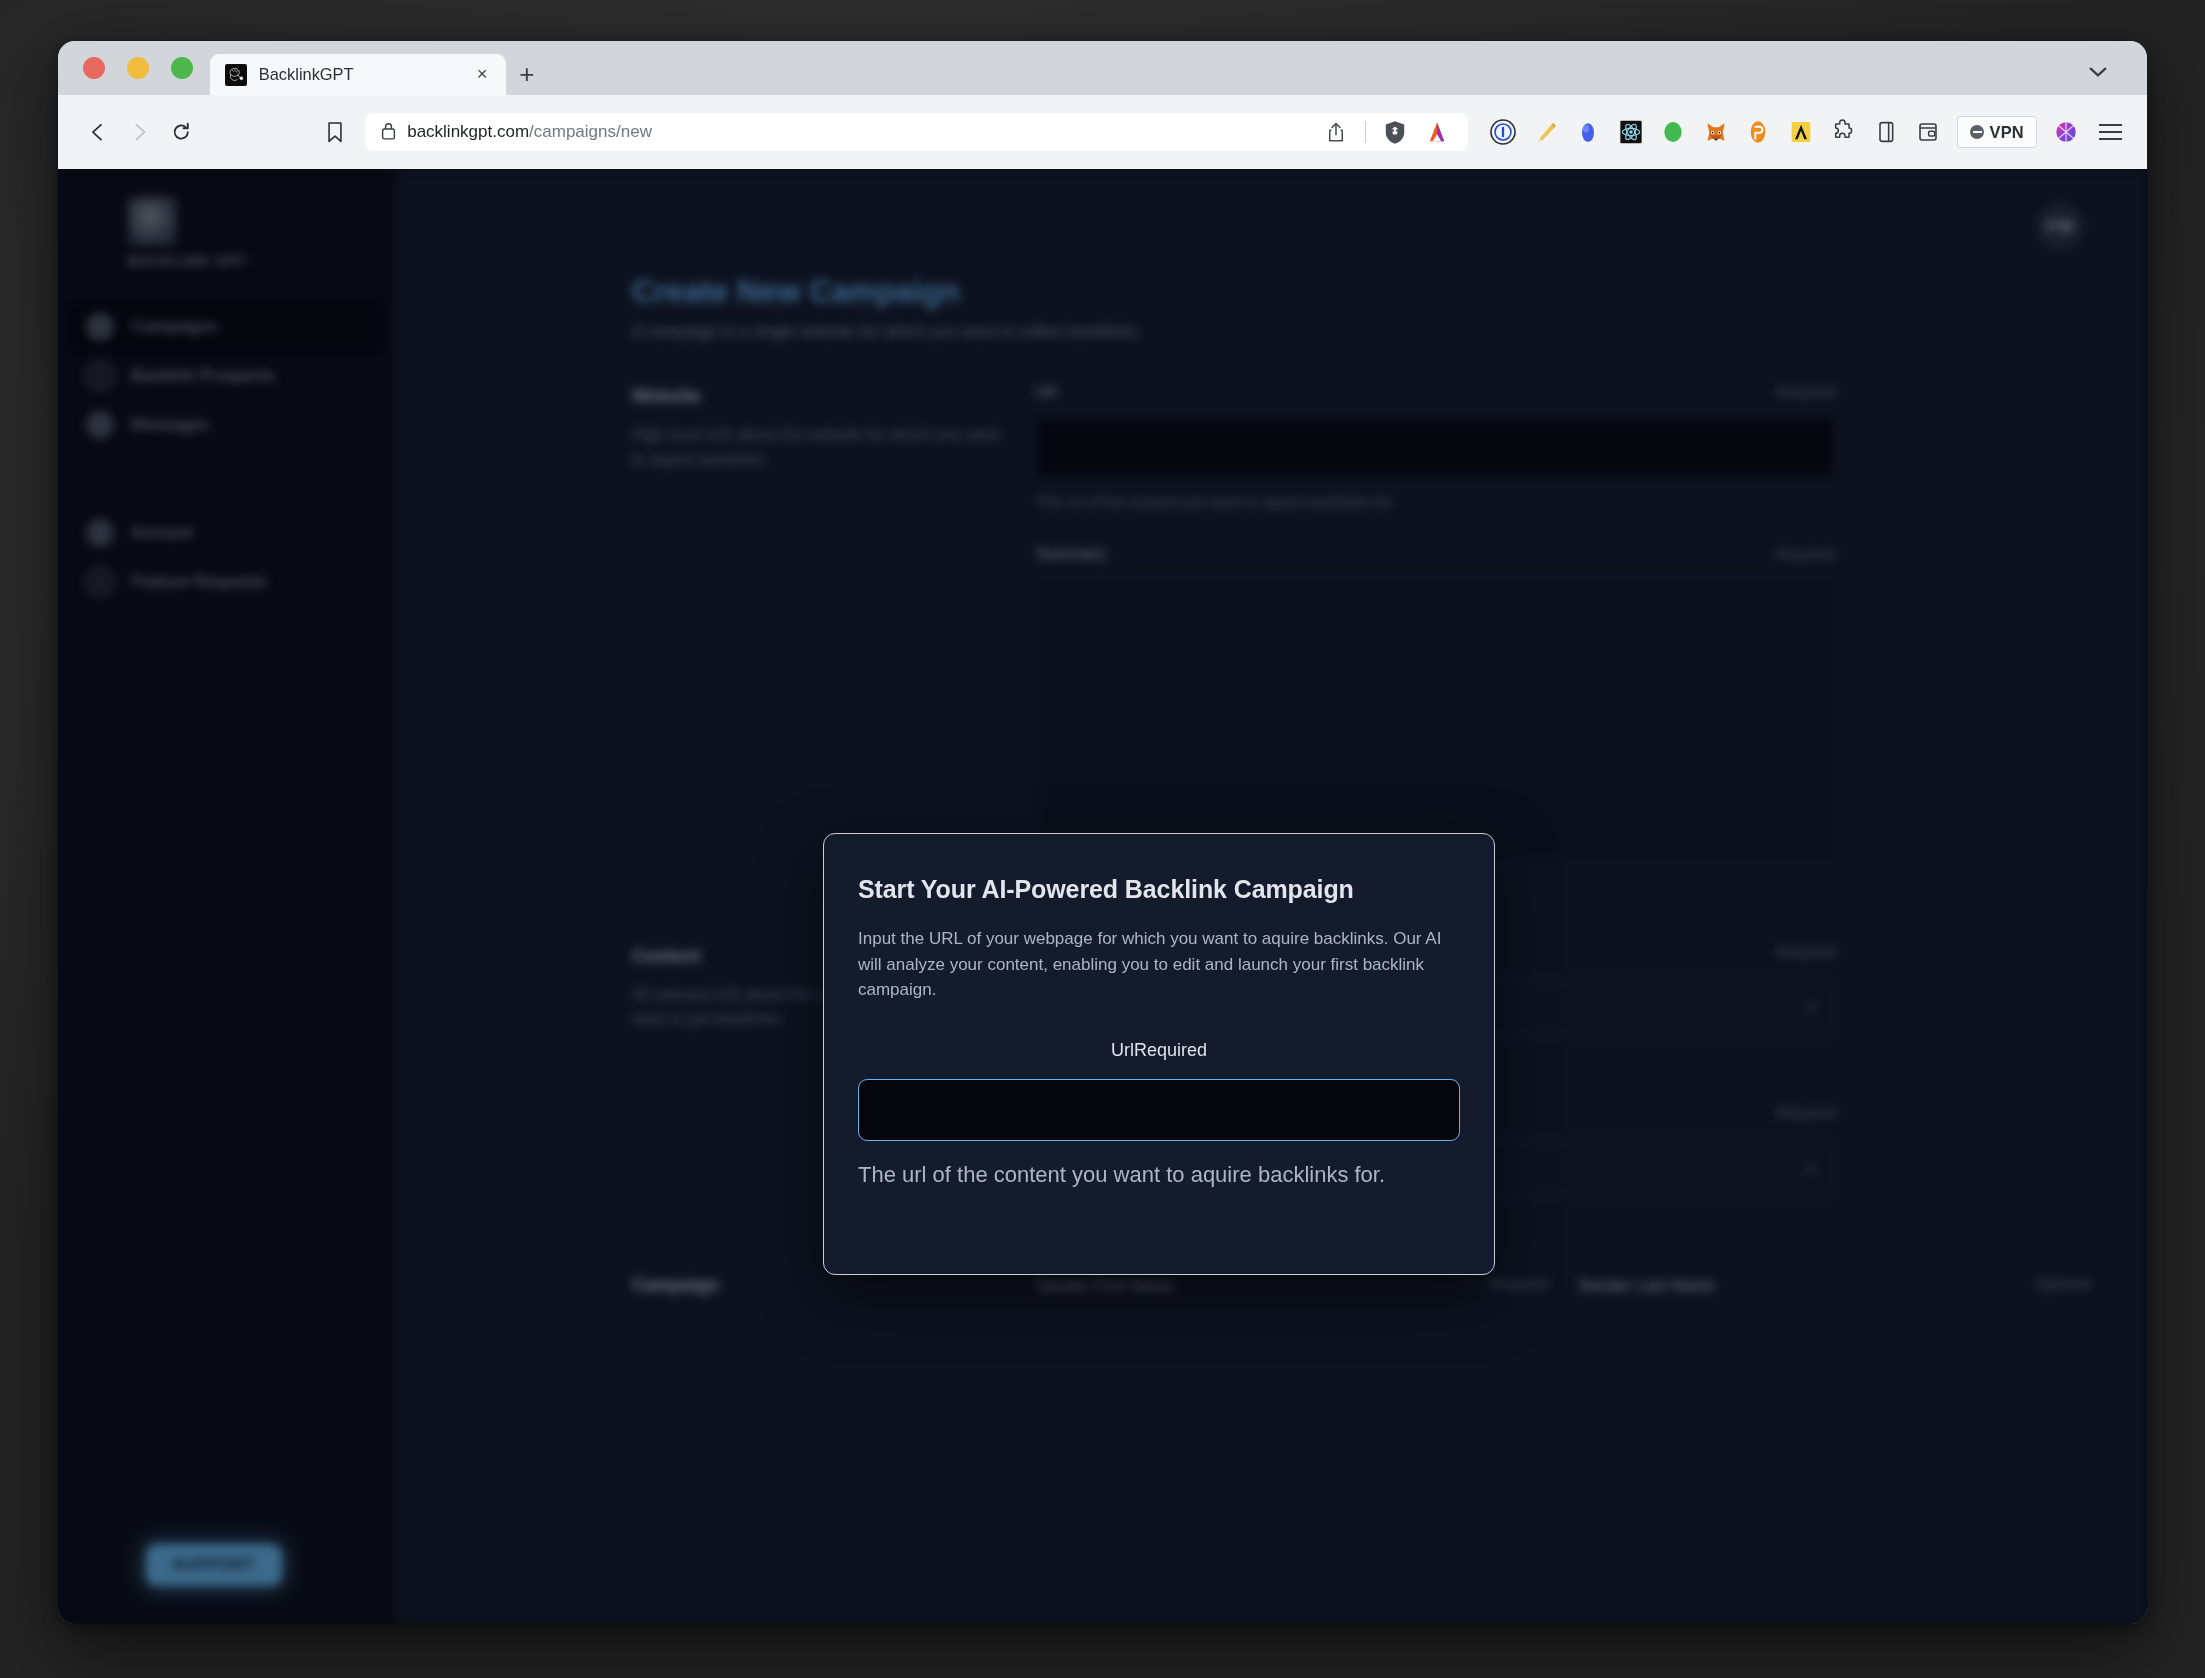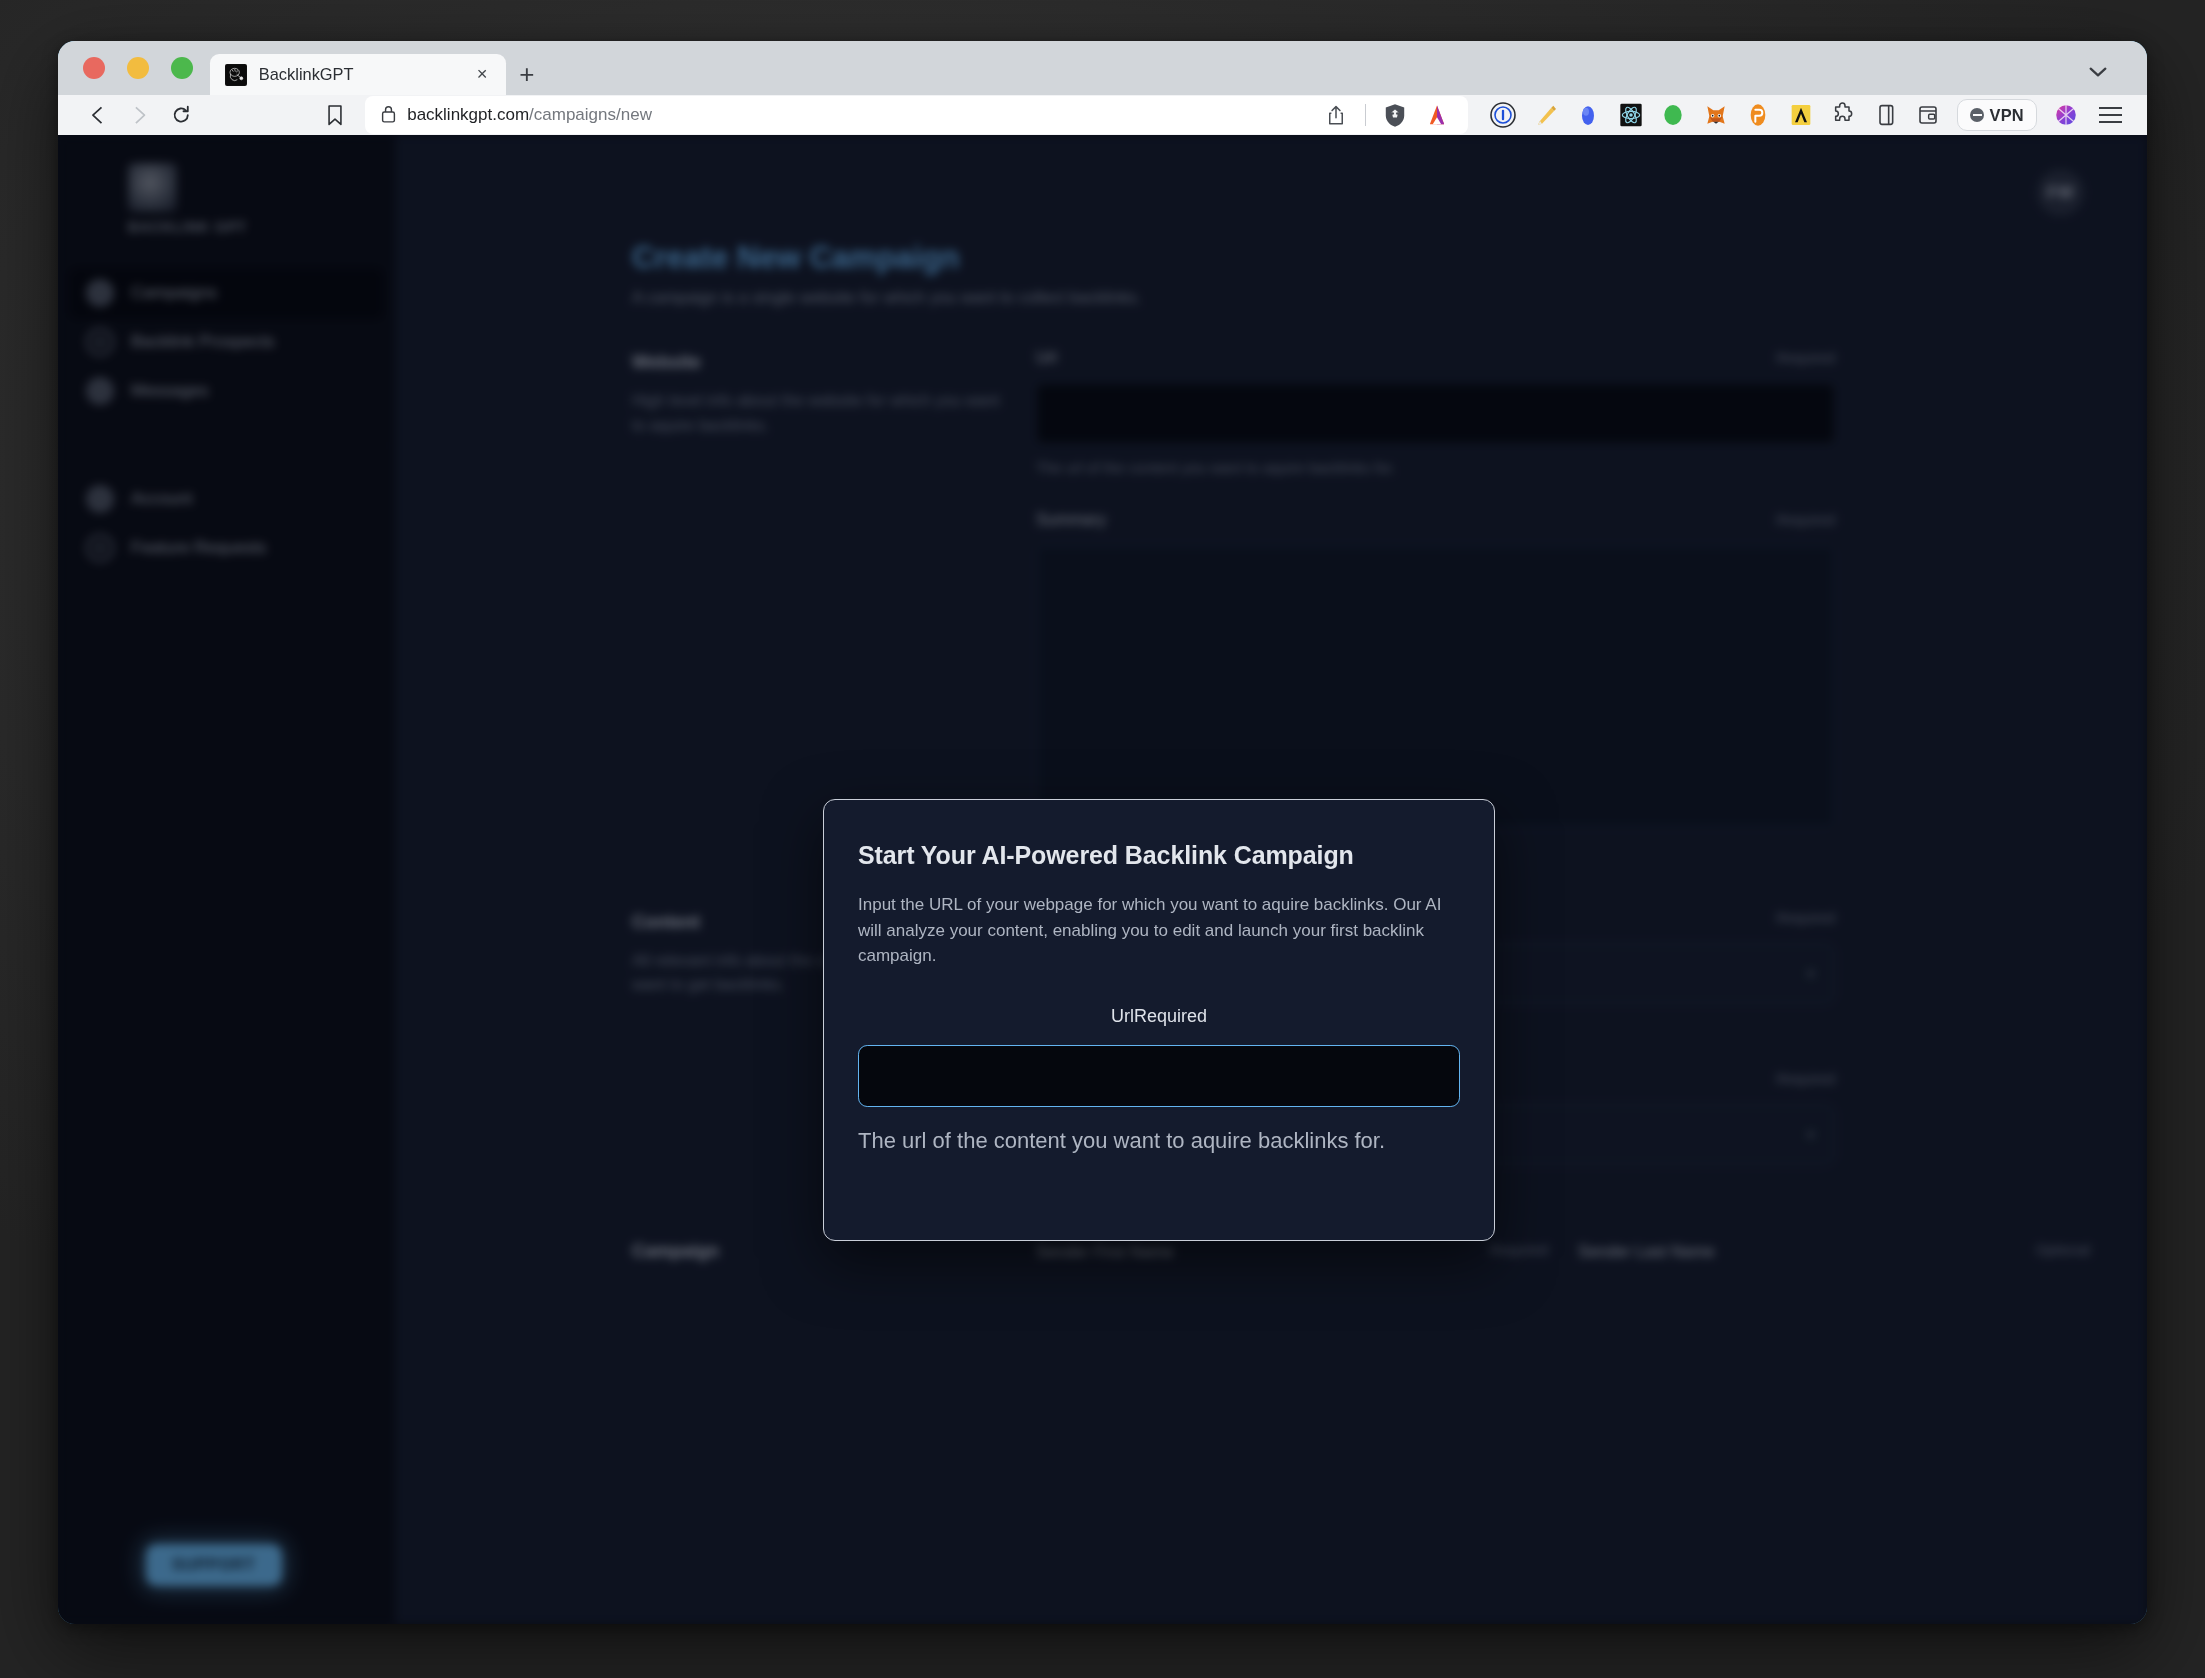--- a/index.html
+++ b/index.html
@@ -97,21 +97,21 @@
   }
   .tabstrip-chevron {
     position: absolute;
     right: 39px; bottom: 12px;
     font-size: 17px; color: #3a3d42;
     cursor: pointer;
   }
 
   
   #toolbar {
-    height: 40px;
+    height: 74px;
     background: #f2f3f5;
     display: flex;
     align-items: center;
     padding: 0 20px 0 22.4px;
     gap: 5.3px;
     flex: 0 0 auto;
     text-align: right;
   }
   .nav-btn {
     width: 36px; height: 36px;
@@ -151,21 +151,21 @@
   .ext-bar {
     display: flex;
     align-items: center;
     gap: 14.5px;
     padding-left: 4px;
   }
   .ext { width: 28px; height: 28px; display:flex; align-items:center; justify-content:center; cursor:pointer; flex: 0 0 auto;}
   .vpn-pill {
     display: flex; align-items: center; gap: 5px;
     border: 1.3px solid #d6d9dd;
-    border-radius: 10px;
+    border-radius: 3px;
     padding: 5.3px 12px;
     background: #fbfbfc;
     cursor: pointer;
   }
   .vpn-pill .dot { width: 14.5px; height: 14.5px; border-radius: 50%; background: #5b6068; position: relative;}
   .vpn-pill .dot::after{content:"";position:absolute;left:2.6px;top:6px;width:9.2px;height:2.6px;background:#fbfbfc;}
   .vpn-pill .txt { font-size: 16.4px; color: #2b2e33; font-weight: 600; letter-spacing: 0.3px;}
   .hamburger { display:flex; flex-direction:column; gap:4.6px; cursor:pointer; padding: 5.3px;}
   .hamburger span { width: 22.4px; height: 2px; background: #3a3d42; display:block;}
 

